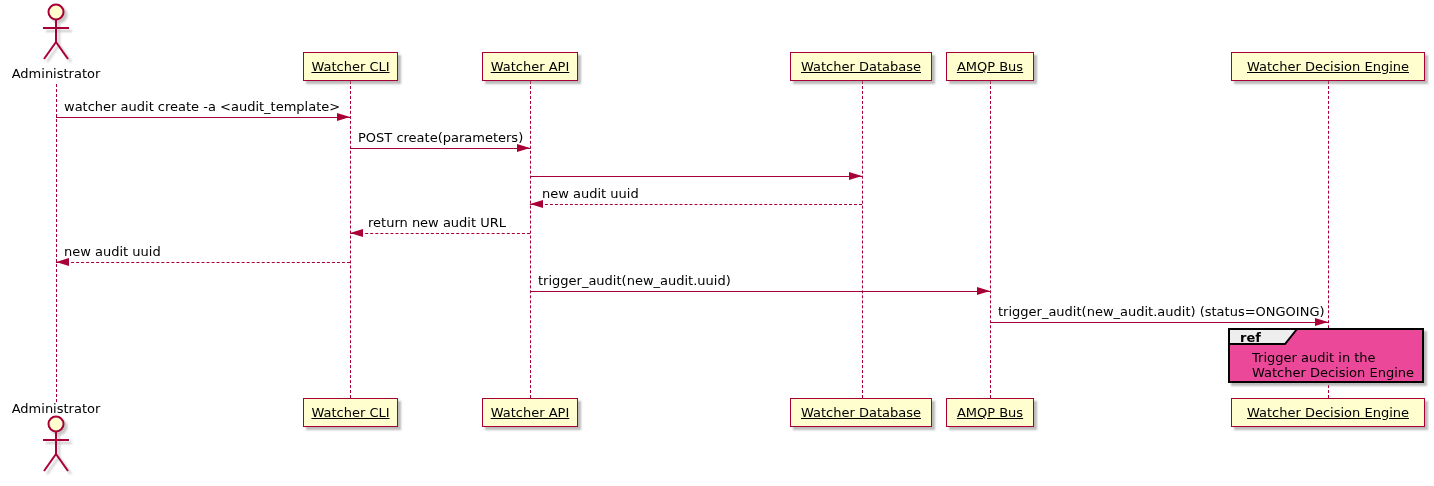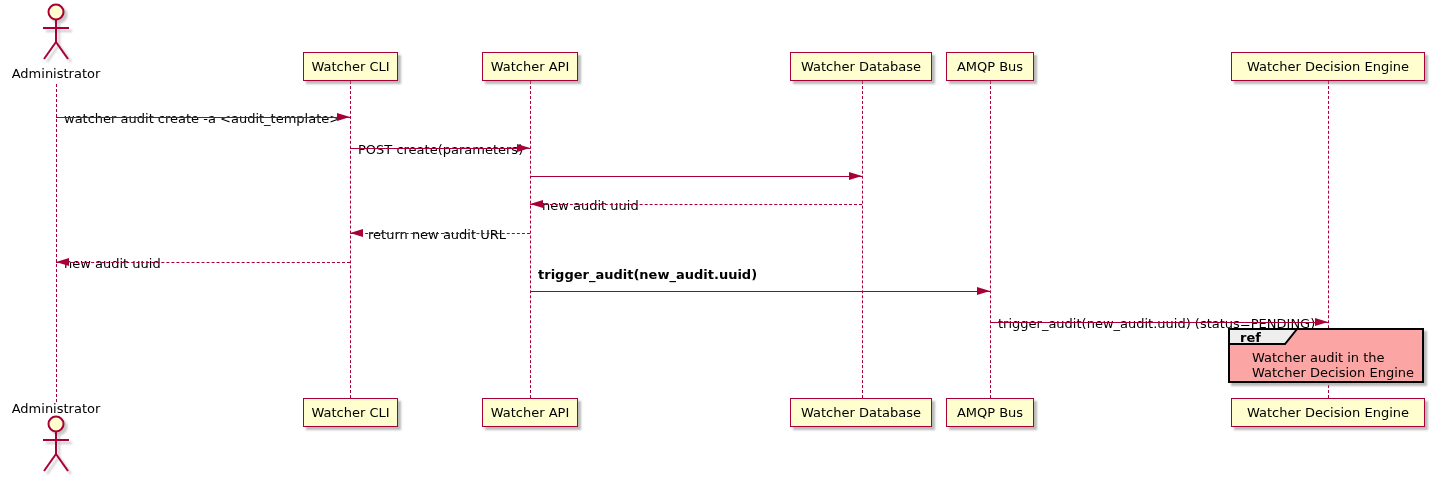--- a/index.html
+++ b/index.html
@@ -22,31 +22,31 @@
     position: absolute;
     box-sizing: border-box;
     height: 29px;
     background: #FEFECE;
     border: 1.5px solid #A80036;
     display: flex;
     align-items: center;
     justify-content: center;
     white-space: nowrap;
     box-shadow: 3px 3px 2px rgba(130,130,130,0.55);
+    text-decoration: underline;
   }
   .actor-label {
     position: absolute;
     text-align: center;
     white-space: nowrap;
   }
   .actor-figure { position: absolute; filter: drop-shadow(3px 3px 1px rgba(130,130,130,0.45)); }
   .msg-label {
     position: absolute;
     white-space: nowrap;
-    margin-top: 12px;
   }
   .msg-line {
     position: absolute;
     height: 0;
     border-top: 1.2px solid #A80036;
   }
   .msg-line.dashed {
     border-top: 1px dashed #A80036;
   }
   .head-right {
@@ -61,21 +61,21 @@
     width: 0; height: 0;
     border-top: 4.5px solid transparent;
     border-bottom: 4.5px solid transparent;
     border-right: 13px solid #A80036;
   }
   .refbox {
     position: absolute;
     left: 1228px; top: 328px;
     width: 196px; height: 55px;
     box-sizing: border-box;
-    background: #fca5a5;
+    background: #ec4899;
     border: 2px solid #000000;
     box-shadow: 3px 3px 2px rgba(130,130,130,0.55);
   }
   .ref-tab-shape { position: absolute; left: -2px; top: -2px; }
   .ref-tab-label {
     position: absolute;
     left: 10px; top: 0px;
     font-weight: bold;
   }
   .ref-line {
@@ -129,36 +129,36 @@
   <div class="head-left" style="left:530px; top:200px;"></div>
 
   <div class="msg-label" style="left:368px; top:215px;">return new audit URL</div>
   <div class="msg-line dashed" style="left:350px; top:233px; width:180px;"></div>
   <div class="head-left" style="left:350px; top:229px;"></div>
 
   <div class="msg-label" style="left:64px; top:244px;">new audit uuid</div>
   <div class="msg-line dashed" style="left:56px; top:262px; width:294px;"></div>
   <div class="head-left" style="left:56px; top:258px;"></div>
 
-  <div class="msg-label" style="left:538px; top:255px;font-weight:bold;">trigger_audit(new_audit.uuid)</div>
+  <div class="msg-label" style="left:538px; top:273px;">trigger_audit(new_audit.uuid)</div>
   <div class="msg-line" style="left:530px; top:291px; width:460px;"></div>
   <div class="head-right" style="left:977px; top:287px;"></div>
 
-  <div class="msg-label" style="left:998px; top:304px;">trigger_audit(new_audit.uuid) (status=PENDING)</div>
+  <div class="msg-label" style="left:998px; top:304px;">trigger_audit(new_audit.audit) (status=ONGOING)</div>
   <div class="msg-line" style="left:990px; top:322px; width:338px;"></div>
   <div class="head-right" style="left:1315px; top:318px;"></div>
 
   <div class="refbox">
     <div class="ref-tab-shape">
       <svg width="72" height="18" viewBox="0 0 72 18">
         <polygon points="1,1 69,1 57,16 1,16" fill="#EEEEEE" stroke="#000000" stroke-width="2"></polygon>
       </svg>
     </div>
     <div class="ref-tab-label">ref</div>
-    <div class="ref-line" style="top:20px;">Watcher audit in the</div>
+    <div class="ref-line" style="top:20px;">Trigger audit in the</div>
     <div class="ref-line" style="top:35px;">Watcher Decision Engine</div>
   </div>
 
   <div class="pbox" style="left:303px;  top:398px; width:95px;">Watcher CLI</div>
   <div class="pbox" style="left:482px;  top:398px; width:96px;">Watcher API</div>
   <div class="pbox" style="left:790px;  top:398px; width:142px;">Watcher Database</div>
   <div class="pbox" style="left:946px;  top:398px; width:88px;">AMQP Bus</div>
   <div class="pbox" style="left:1231px; top:398px; width:194px;">Watcher Decision Engine</div>
 
   <div class="actor-label" style="left:0px; top:401px; width:112px;">Administrator</div>

